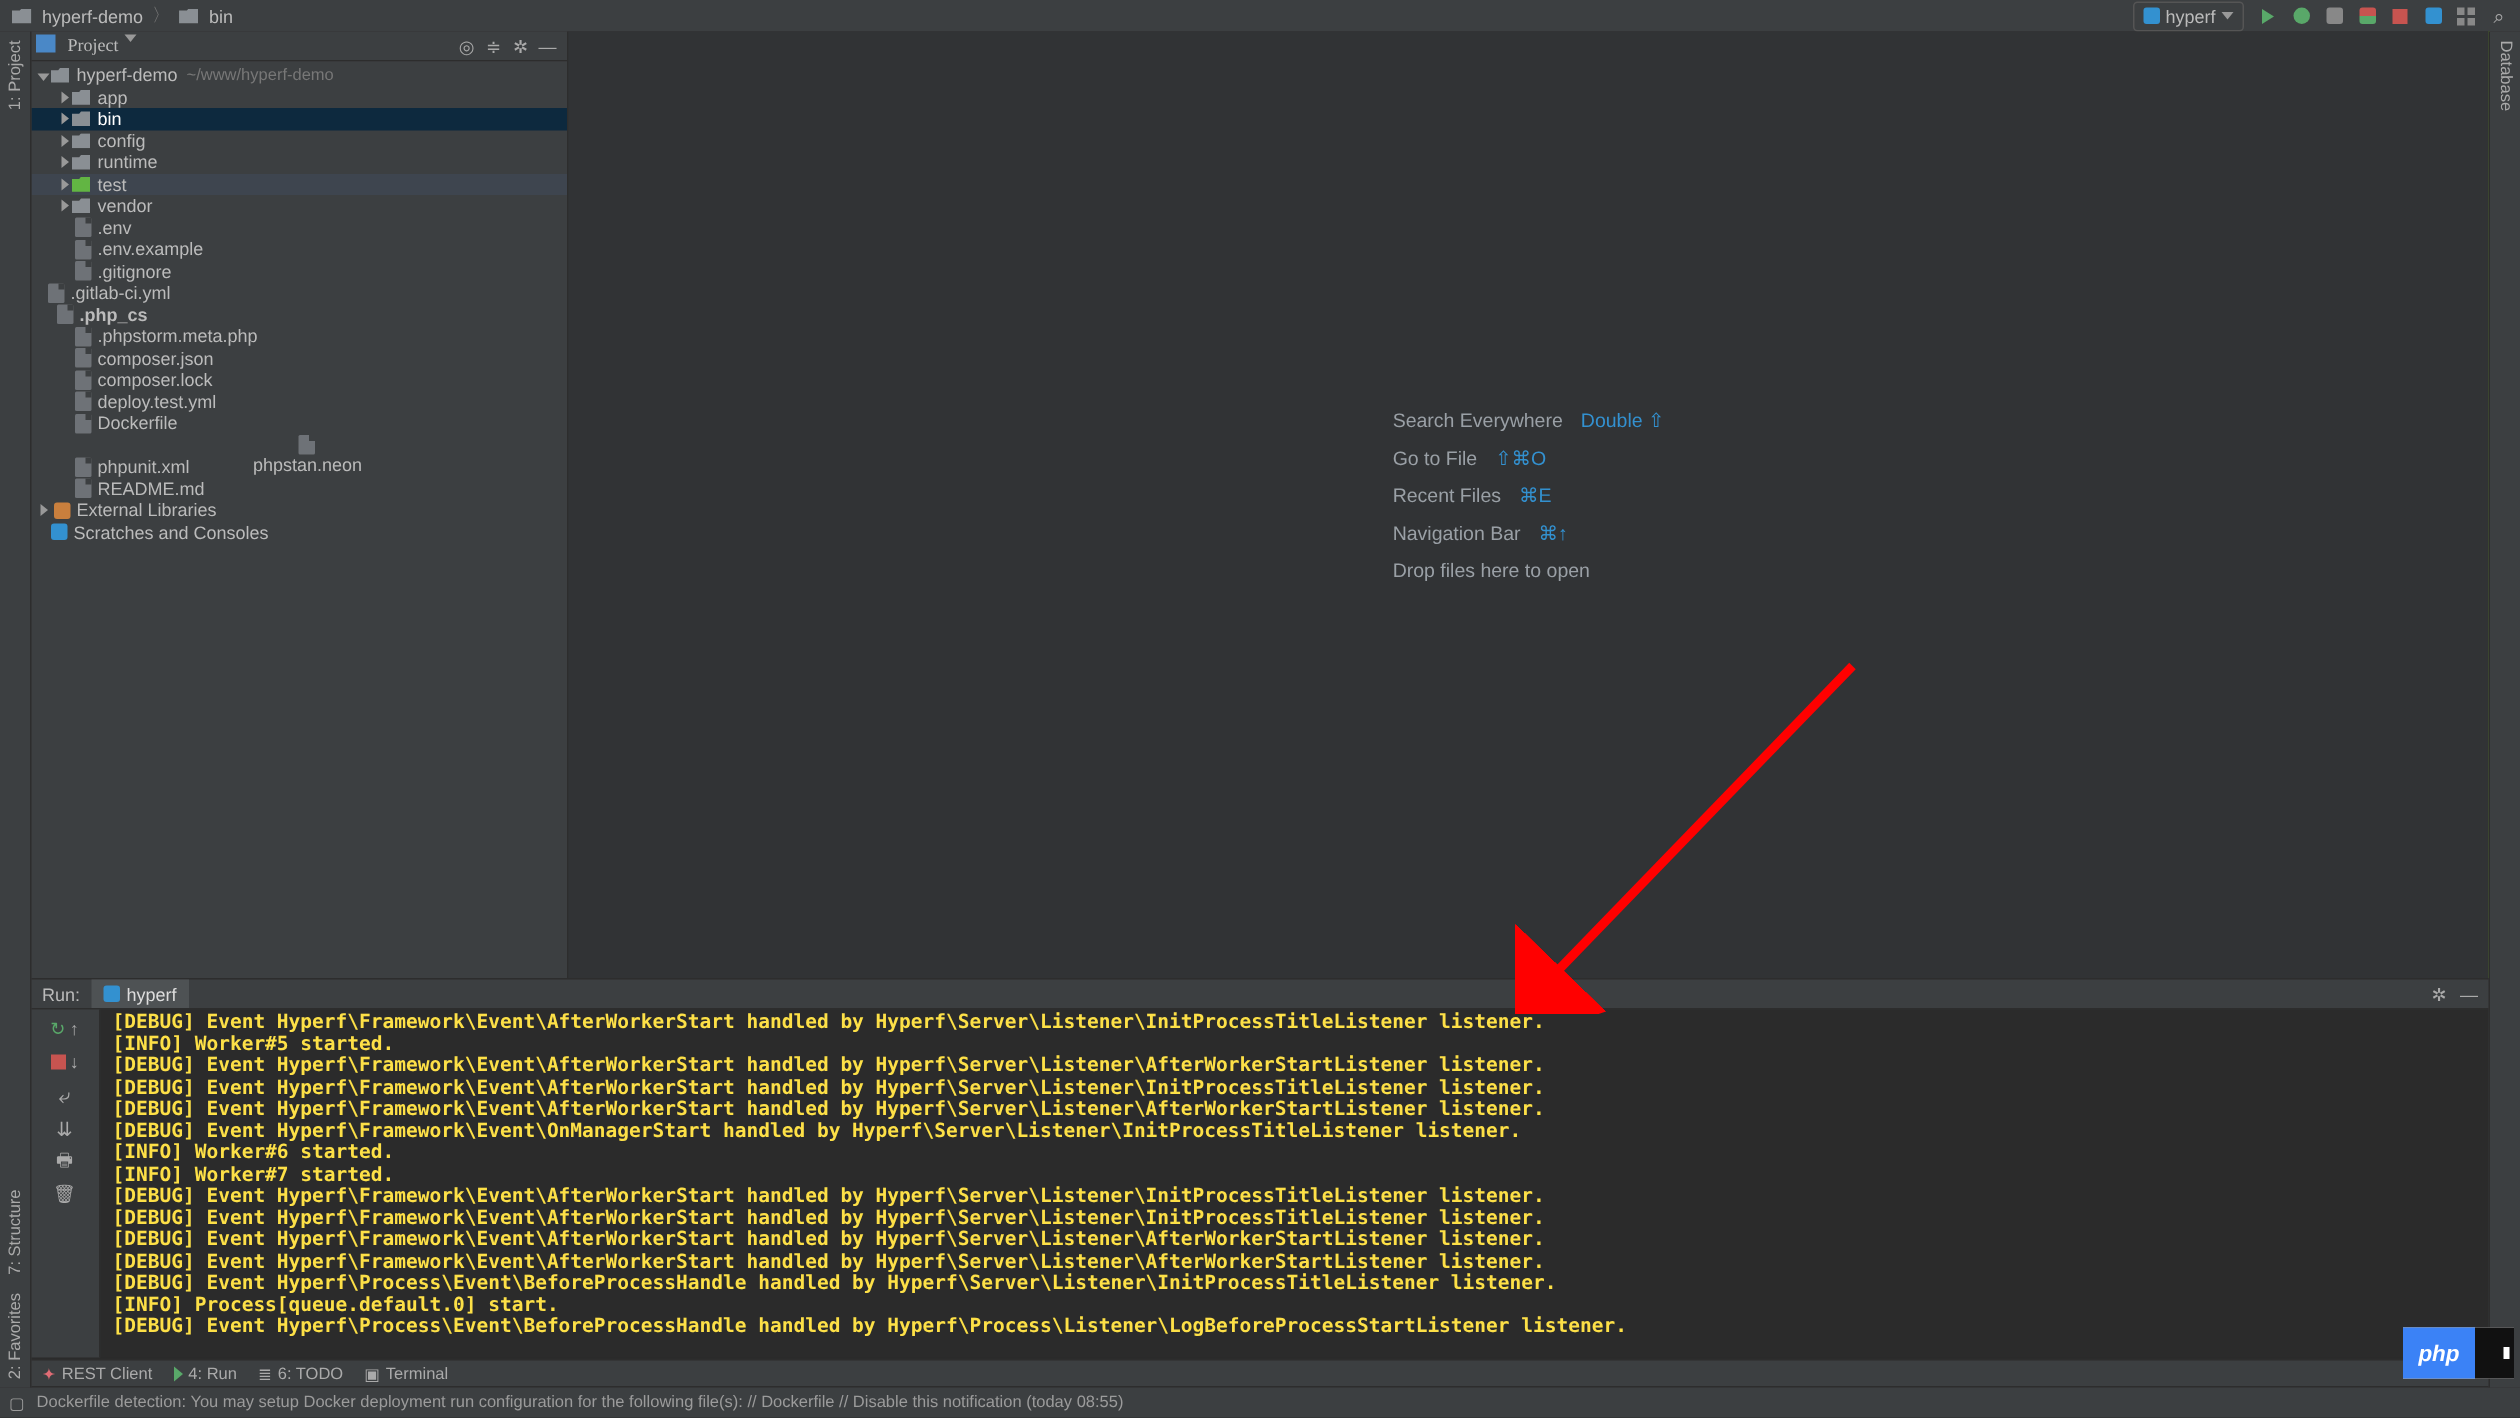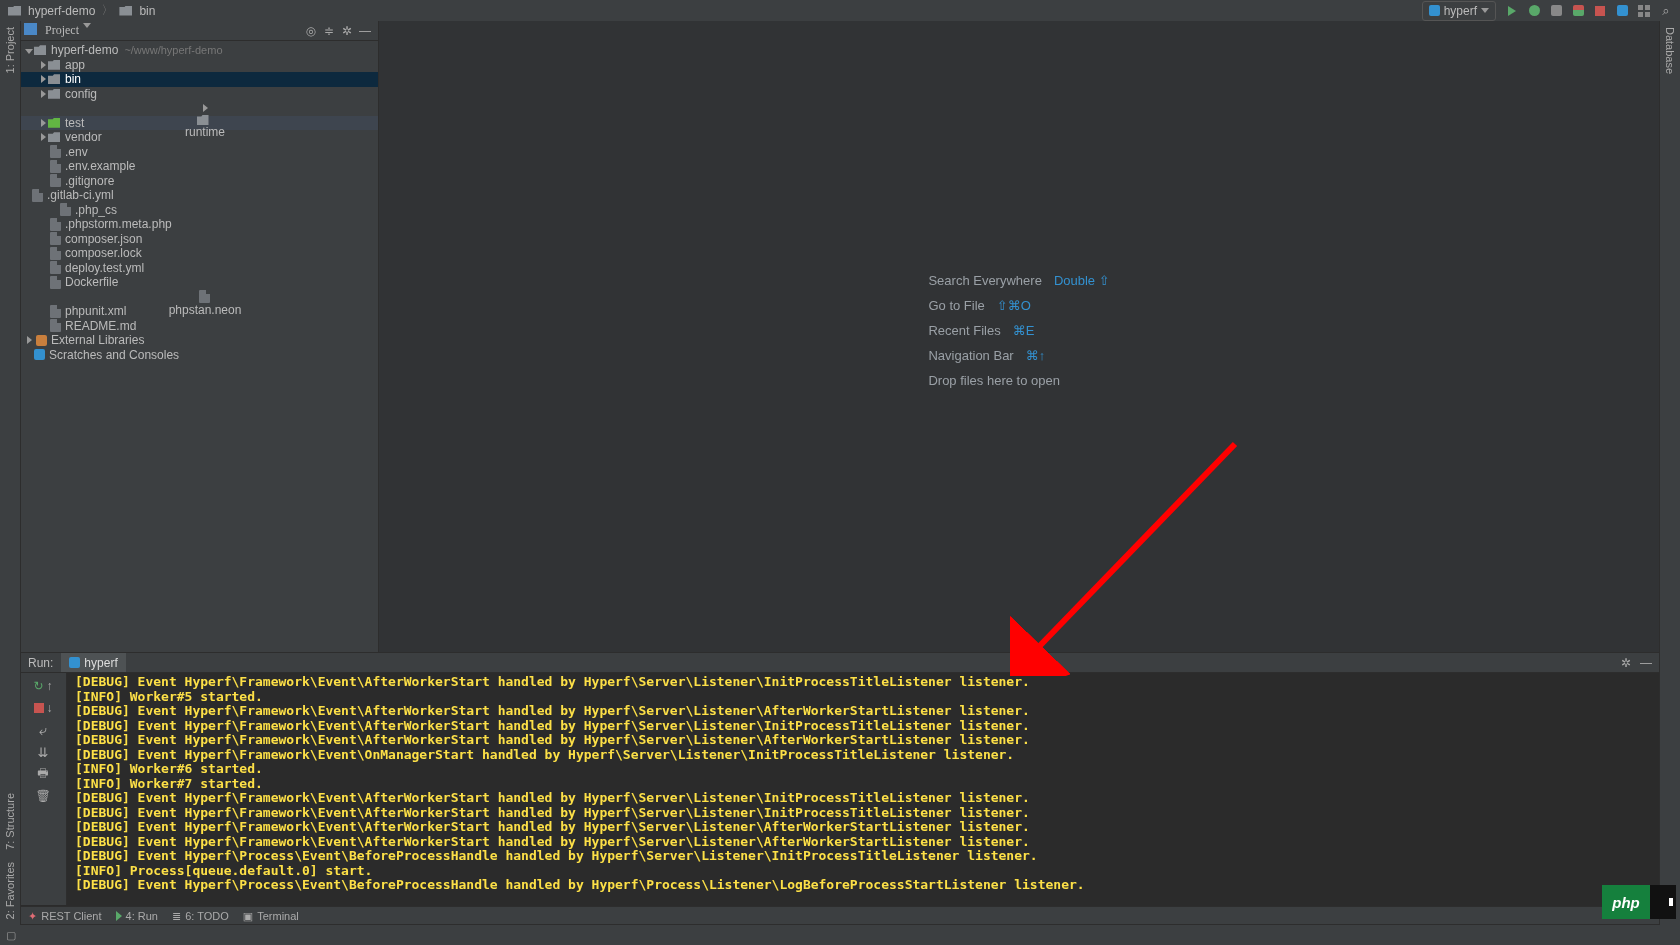--- a/index.html
+++ b/index.html
@@ -140,21 +140,21 @@
     position:absolute; left:0; right:0; bottom:0; height:20px;
     background:#3c3f41; border-top:1px solid #2d2d2d;
     display:flex; align-items:center; padding:0 6px; font-size:11px; color:#9b9b9b;
   }
 
   
   #php-badge {
     position:absolute; right:4px; bottom:26px; z-index:100;
     width:74px; height:34px; background:#fff; display:flex;
   }
-  #php-badge .l { flex:1; background:#15803d; color:#fff; font-weight:700;
+  #php-badge .l { flex:1; background:#3b82f6; color:#fff; font-weight:700;
     display:flex;align-items:center;justify-content:center; font-size:15px; font-style:italic;}
   #php-badge .r { width:26px; background:#111; position:relative;}
   #php-badge .r::after{content:"";position:absolute;right:3px;top:13px;width:4px;height:8px;background:#fff;}
 
   
   .sq { width:11px;height:11px; display:inline-block; border-radius:2px;}
   .play { width:0;height:0;border-top:5px solid transparent;border-bottom:5px solid transparent;border-left:8px solid #59a869; display:inline-block;}
   .bug { width:11px;height:11px;background:#59a869;border-radius:50%; display:inline-block; position:relative;}
   .stop { width:10px;height:10px;background:#c75450;display:inline-block;}
   .grid4 { width:12px;height:12px;display:inline-grid;grid-template:1fr 1fr/1fr 1fr;gap:2px;}
@@ -264,21 +264,21 @@
             </span>
             <span>bin</span>
           </div>
           <div class="tree-row" style="padding-left: 18px;">
             <span class="arrow"><span class="chev-right"></span></span>
             <span class="ic">
               <span class="icon-folder"></span>
             </span>
             <span>config</span>
           </div>
-          <div class="tree-row" style="padding-left: 18px; flex-direction: column;">
+          <div class="tree-row" style="padding-left: 18px;">
             <span class="arrow"><span class="chev-right"></span></span>
             <span class="ic">
               <span class="icon-folder"></span>
             </span>
             <span>runtime</span>
           </div>
           <div class="tree-row sel-light" style="padding-left: 18px;">
             <span class="arrow"><span class="chev-right"></span></span>
             <span class="ic">
               <span class="icon-folder-open"></span>
@@ -313,21 +313,21 @@
             </span>
             <span>.gitignore</span>
           </div>
           <div class="tree-row" style="">
             <span class="arrow"></span>
             <span class="ic">
               <span class="fileic"></span>
             </span>
             <span>.gitlab-ci.yml</span>
           </div>
-          <div class="tree-row" style="padding-left: 28px;">
+          <div class="tree-row" style="padding-left: 6px; font-weight: bold;">
             <span class="arrow"></span>
             <span class="ic">
               <span class="fileic"></span>
             </span>
             <span>.php_cs</span>
           </div>
           <div class="tree-row" style="padding-left: 18px;">
             <span class="arrow"></span>
             <span class="ic">
               <span class="fileic"></span>
@@ -504,18 +504,19 @@
       <span>6: TODO</span>
     </div>
   <div class="tw">
       <span style="color:#aaa">▣</span>
       <span>Terminal</span>
     </div>
 </div>
 
 <div id="status-bar">
   <span style="margin-right:8px">▢</span>
+  <span>Dockerfile detection: You may setup Docker deployment run configuration for the following file(s): // Dockerfile // Disable this notification (today 08:55)</span>
 </div>
 
 <div id="php-badge">
   <div class="l">php</div>
   <div class="r"></div>
 </div>
 
 </body></html>

